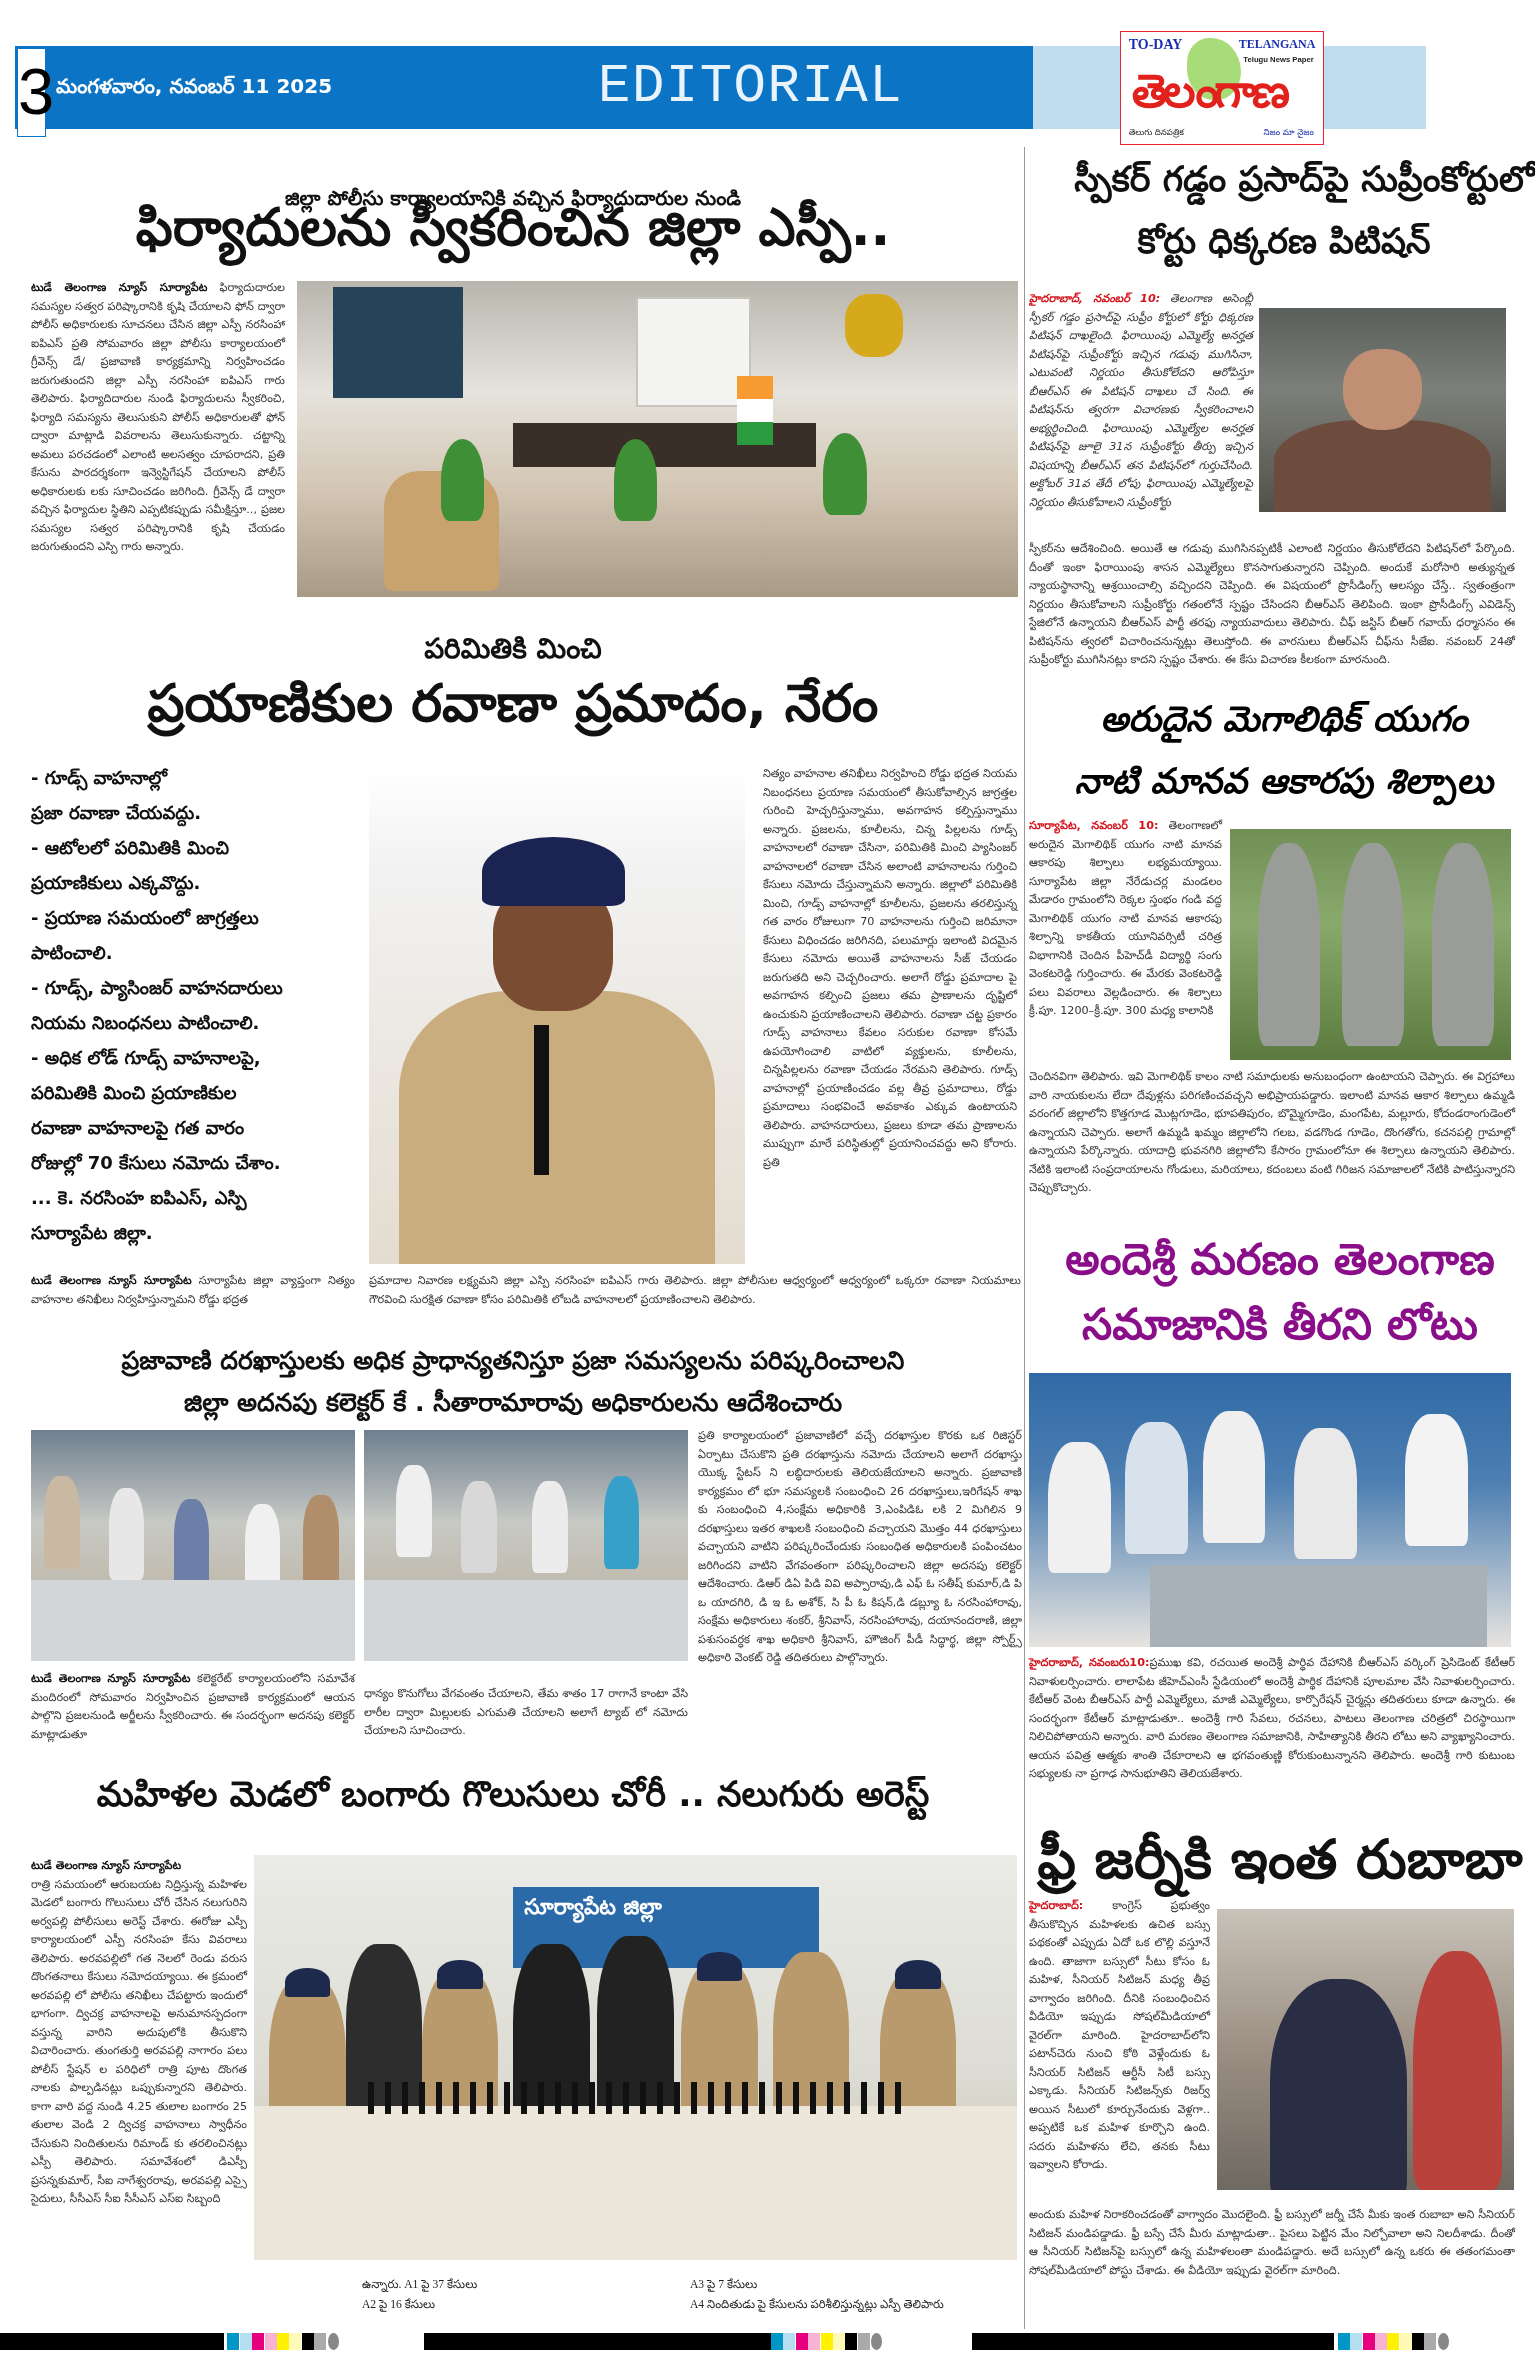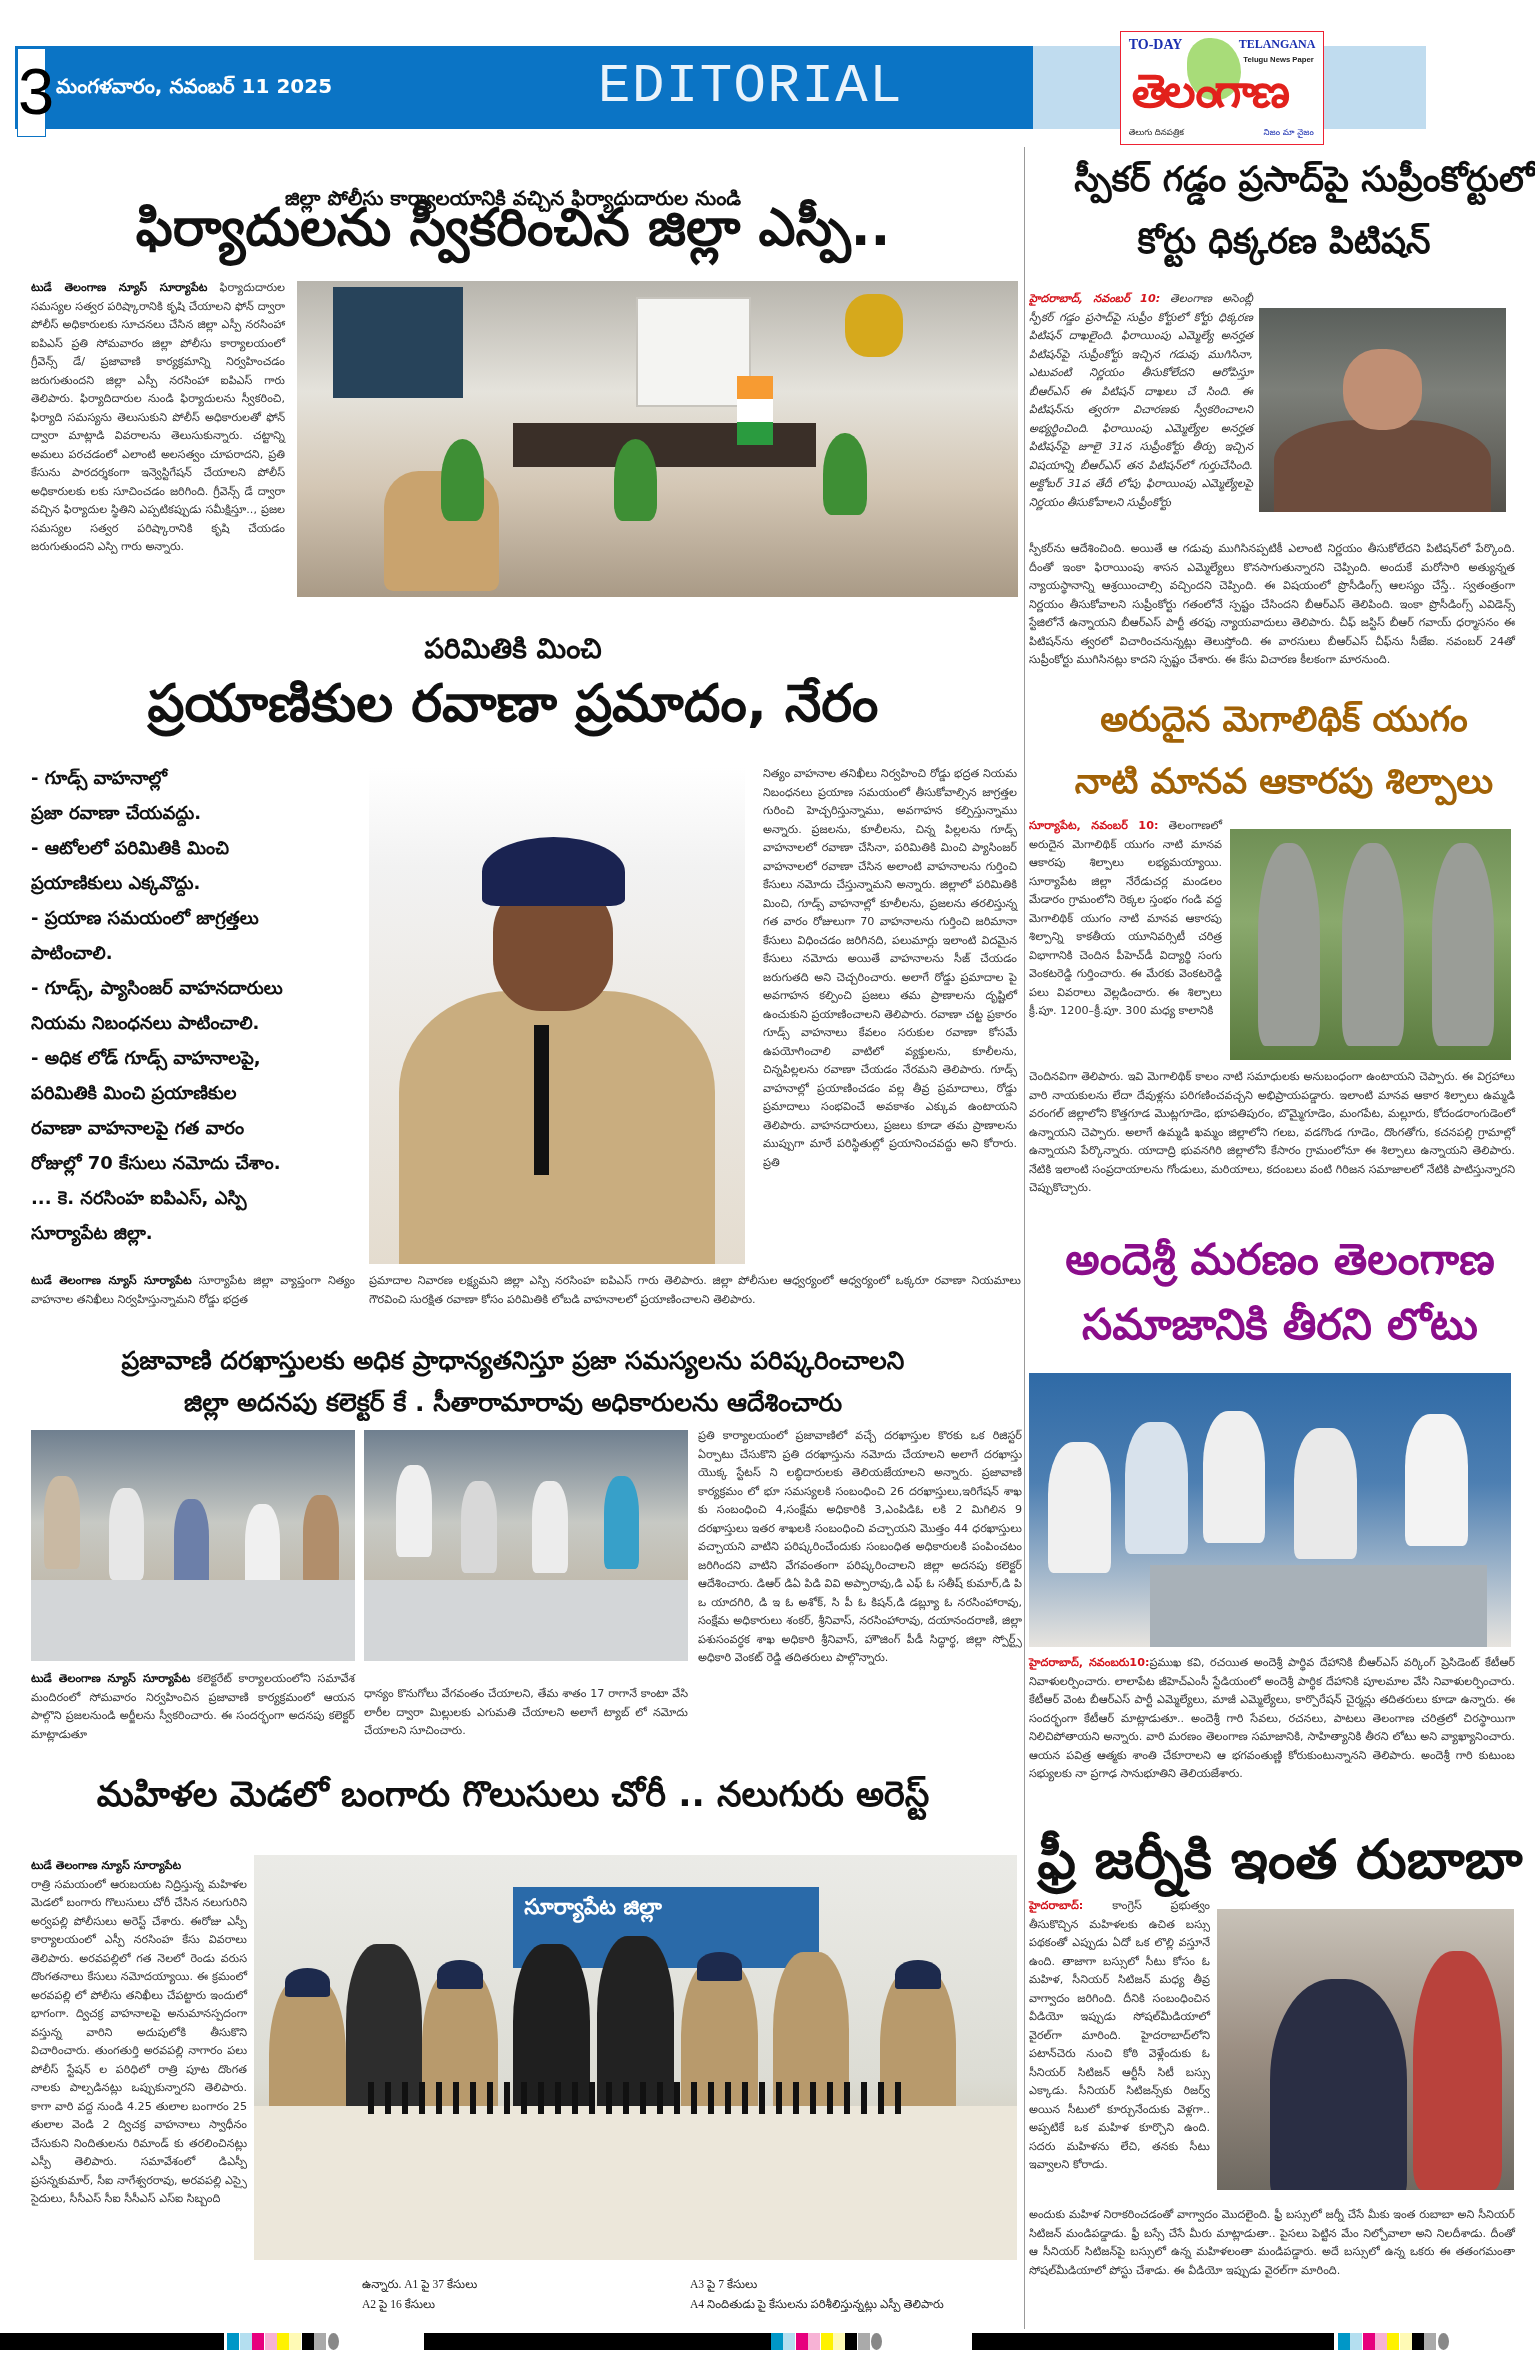--- a/index.html
+++ b/index.html
@@ -20,21 +20,21 @@
   .logo-map { left: 66px; top: 6.2px; width: 54px; height: 62px; background: #9fd86a; border-radius: 40% 55% 45% 50%; opacity: .9; }
   .logo-main { left: 10.8px; top: 32px; font-size: 46px; color: #e2211c; font-weight: bold; letter-spacing: -4.6px; white-space: nowrap; }
   .logo-foot-l { left: 7.7px; bottom: 4.6px; font-size: 8.5px; color: #222; }
   .logo-foot-r { right: 9.3px; bottom: 4.6px; font-size: 8.5px; color: #1a2fb0; }
 
   
   .hl { text-align: center; white-space: nowrap; font-weight: bold; color: #111; }
   .kicker { font-size: 20px; margin-top: 32px; }
   .headline-xl { font-size: 52px; line-height: 1.1; }
   .headline-l { font-size: 35px; line-height: 1.25; }
-  .blue { color: #a16207; }
+  .blue { color: #000000; font-style: italic; }
   .purple { color: #8a0d8a; }
 
   
   .txt { font-size: 11.2px; line-height: 18.5px; text-align: justify; color: #333; }
   .dateline { font-weight: bold; color: #111; }
   .red { color: #d4141c; font-weight: bold; }
   .bullets { font-size: 18px; line-height: 35px; font-weight: bold; color: #111; }
   .caption { font-family: "Liberation Serif", serif; font-size: 11.6px; line-height: 18.5px; color: #222; white-space: nowrap; }
 
   

